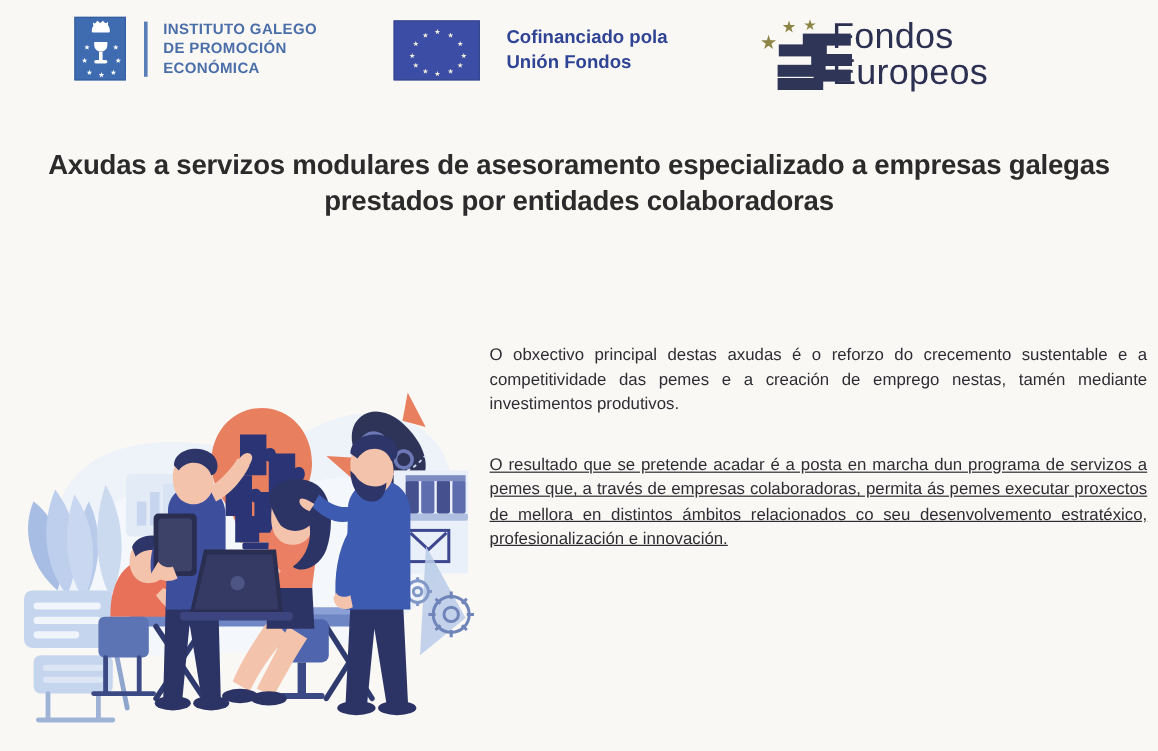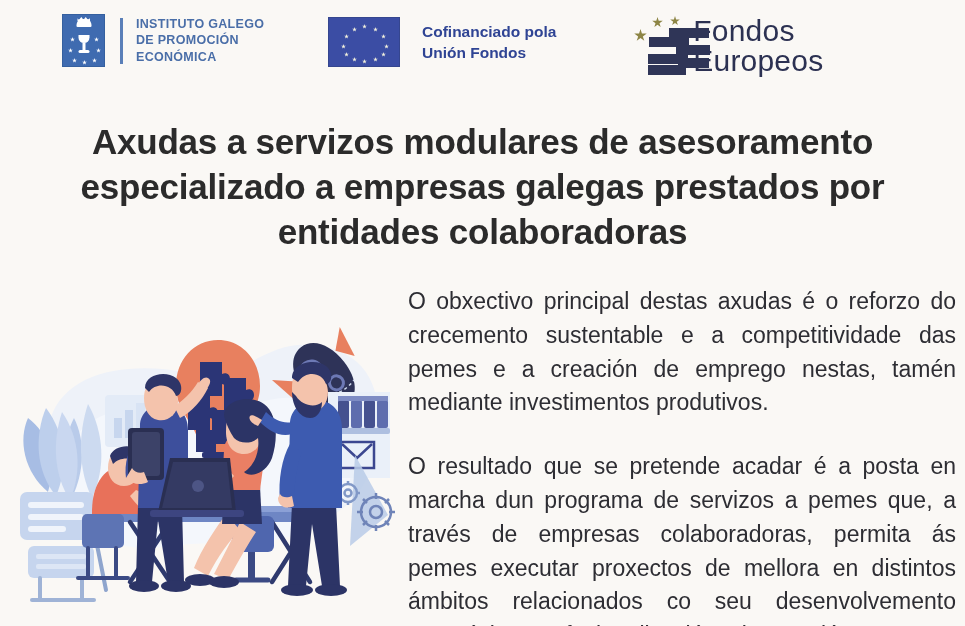--- a/index.html
+++ b/index.html
@@ -172,44 +172,44 @@
     margin-left: 6px;
     color: #2c3152;
     font-size: 30px;
     line-height: 1;
     letter-spacing: 0.2px;
   }
 
   
   .page-title {
     position: absolute;
-    left: 32px; top: 97px;
+    left: 32px; top: 108px;
     width: 901px;
     text-align: center;
-    font-size: 35px;
+    font-size: 23px;
     font-weight: bold;
     color: #2b2b2b;
     line-height: 1.28;
     letter-spacing: -0.2px;
   }
 
   
   .text-column {
     position: absolute;
     left: 408px; top: 285px;
     width: 548px;
   }
   .body-paragraph {
-    font-size: 23px;
+    font-size: 14px;
     color: #2d2d33;
     line-height: 1.47;
     text-align: justify;
     margin: 0 0 30px 0;
   }
-  .body-paragraph:last-child { margin-bottom: 0; }
+  .body-paragraph:last-child { margin-bottom: 0; text-decoration: underline; }
 
   
   .illustration {
     position: absolute;
     left: 10px; top: 300px;
     width: 390px;
     height: 320px;
   }
   .illustration svg { display: block; }
 </style>

